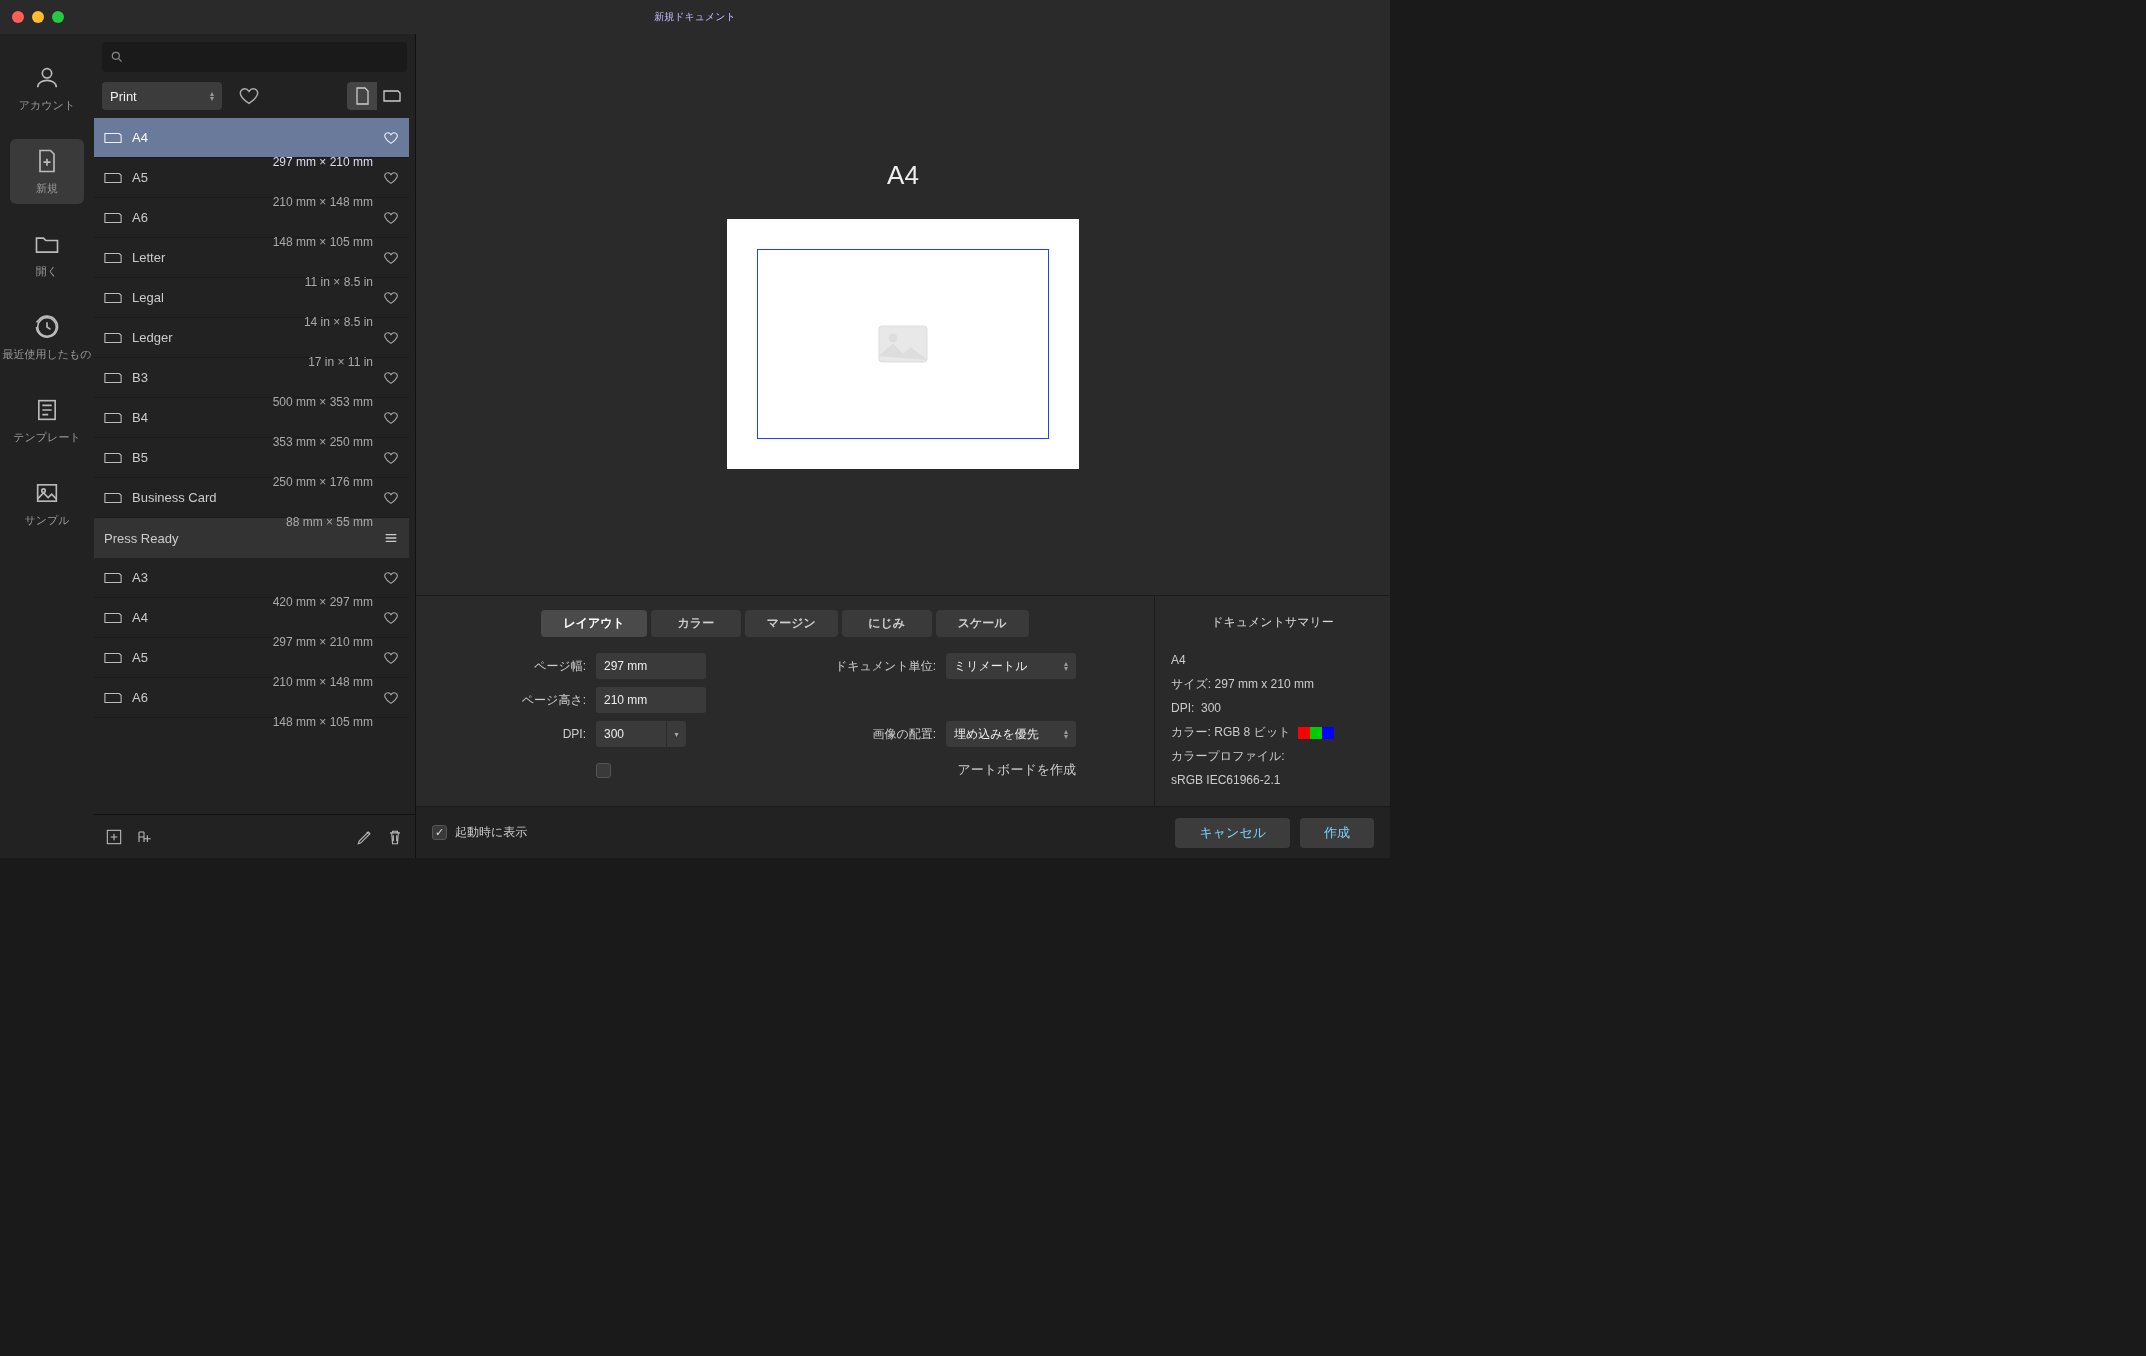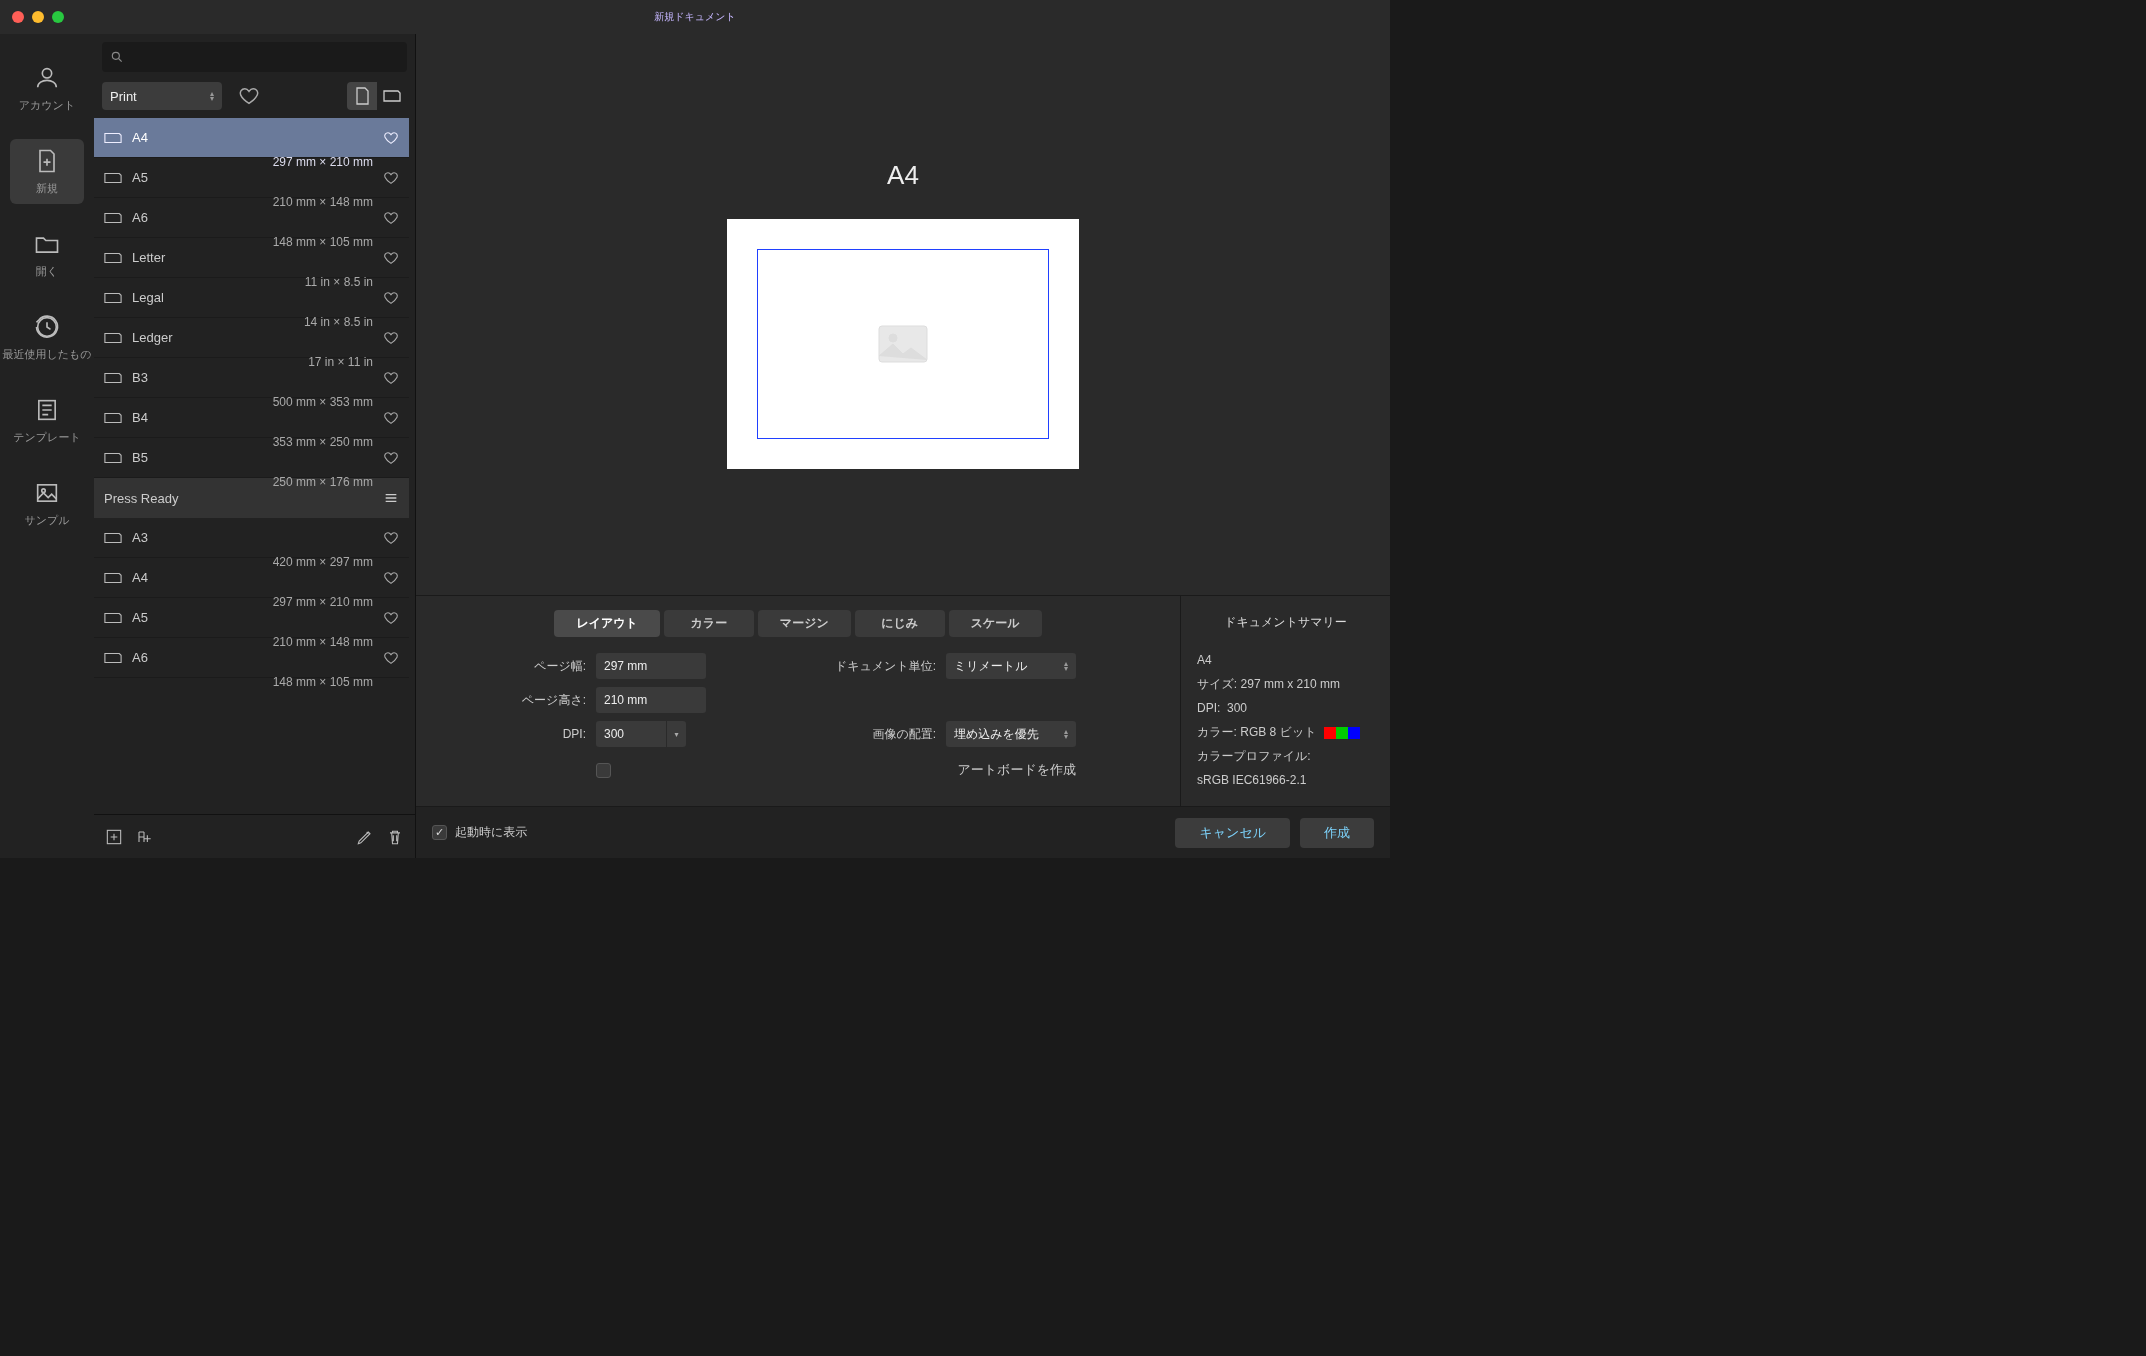--- a/index.html
+++ b/index.html
@@ -56,21 +56,21 @@
 .tabs { display: flex; gap: 4px; justify-content: center; margin-bottom: 16px; font-weight: bold; }
 .tab { padding: 5px 22px; background: #3a3a3a; border-radius: 4px; font-size: 12px; cursor: pointer; min-width: 90px; text-align: center; }
 .tab.active { background: #4a4a4a; color: #fff; }
 .form-grid { display: grid; grid-template-columns: 150px 110px 90px 120px 130px; gap: 8px 10px; align-items: center; }
 .lbl { text-align: right; font-size: 12px; color: #ccc; }
 .inp, .sel { background: #3a3a3a; border: none; color: #eee; padding: 4px 8px; height: 26px; border-radius: 3px; font-size: 12px; display: flex; align-items: center; justify-content: space-between; }
 .inp { outline: none; }
 .dpi-wrap { display: flex; } .dpi-wrap .inp { border-radius: 3px 0 0 3px; width: 70px; } .dpi-wrap .dd { width: 20px; background: #3a3a3a; border-left: 1px solid #2a2a2a; border-radius: 0 3px 3px 0; display: flex; align-items: center; justify-content: center; font-size: 8px; color: #aaa; }
 .chk-row { display: flex; align-items: center; gap: 8px; grid-column: 2 / span 4; margin-top: 6px; justify-content: space-between; }
 .chk { width: 15px; height: 15px; background: #3a3a3a; border: 1px solid #555; border-radius: 3px; }
-.summary { width: 210px; padding: 14px 16px; border-left: 1px solid #1a1a1a; font-size: 12px; line-height: 2; color: #ccc; }
+.summary { width: 236px; padding: 14px 16px; border-left: 1px solid #1a1a1a; font-size: 12px; line-height: 2; color: #ccc; }
 .summary h3 { font-size: 12px; font-weight: 400; margin-bottom: 14px; text-align: center; color: #ddd; }
 .swatches { display: inline-flex; vertical-align: middle; margin-left: 4px; }
 .swatch { width: 12px; height: 12px; }
 .footer { height: 52px; border-top: 1px solid #1a1a1a; display: flex; align-items: center; padding: 0 16px; background: #222; }
 .chk-lbl { display: flex; align-items: center; gap: 8px; font-size: 12px; }
 .chk.checked::after { content: "✓"; color: #ddd; font-size: 11px; display: block; text-align: center; line-height: 13px; }
 .btn { background: #3c3c3c; border: none; color: #7dd3fc; padding: 6px 24px; border-radius: 4px; font-size: 13px; cursor: pointer; height: 30px; margin-left: 10px; }
 </style>
 </head>
 <body>
@@ -248,20 +248,30 @@
             <svg class="heart" viewBox="0 0 24 24">
               <path d="M12 20s-7-4.5-9-9c-1.5-3.5 1-7 4.5-7 2 0 3.5 1.5 4.5 3 1-1.5 2.5-3 4.5-3 3.5 0 6 3.5 4.5 7-2 4.5-9 9-9 9z"></path>
             </svg>
           </div>
           <div class="preset">
             <svg class="pg" viewBox="0 0 20 14">
               <path d="M1 2h16l2 2v8H1z"></path>
             </svg>
             <span class="nm">B5</span>
             <span class="dims">250 mm × 176 mm</span>
+            <svg class="heart" viewBox="0 0 24 24">
+              <path d="M12 20s-7-4.5-9-9c-1.5-3.5 1-7 4.5-7 2 0 3.5 1.5 4.5 3 1-1.5 2.5-3 4.5-3 3.5 0 6 3.5 4.5 7-2 4.5-9 9-9 9z"></path>
+            </svg>
+          </div>
+          <div class="preset">
+            <svg class="pg" viewBox="0 0 20 14">
+              <path d="M1 2h16l2 2v8H1z"></path>
+            </svg>
+            <span class="nm">Business Card</span>
+            <span class="dims">88 mm × 55 mm</span>
             <svg class="heart" viewBox="0 0 24 24">
               <path d="M12 20s-7-4.5-9-9c-1.5-3.5 1-7 4.5-7 2 0 3.5 1.5 4.5 3 1-1.5 2.5-3 4.5-3 3.5 0 6 3.5 4.5 7-2 4.5-9 9-9 9z"></path>
             </svg>
           </div>
           <div class="section-head">
             <span>Press Ready</span>
             <svg width="16" height="16" viewBox="0 0 24 24" fill="none" stroke-width="2">
               <path d="M4 7h16M4 12h16M4 17h16"></path>
             </svg>
           </div>

